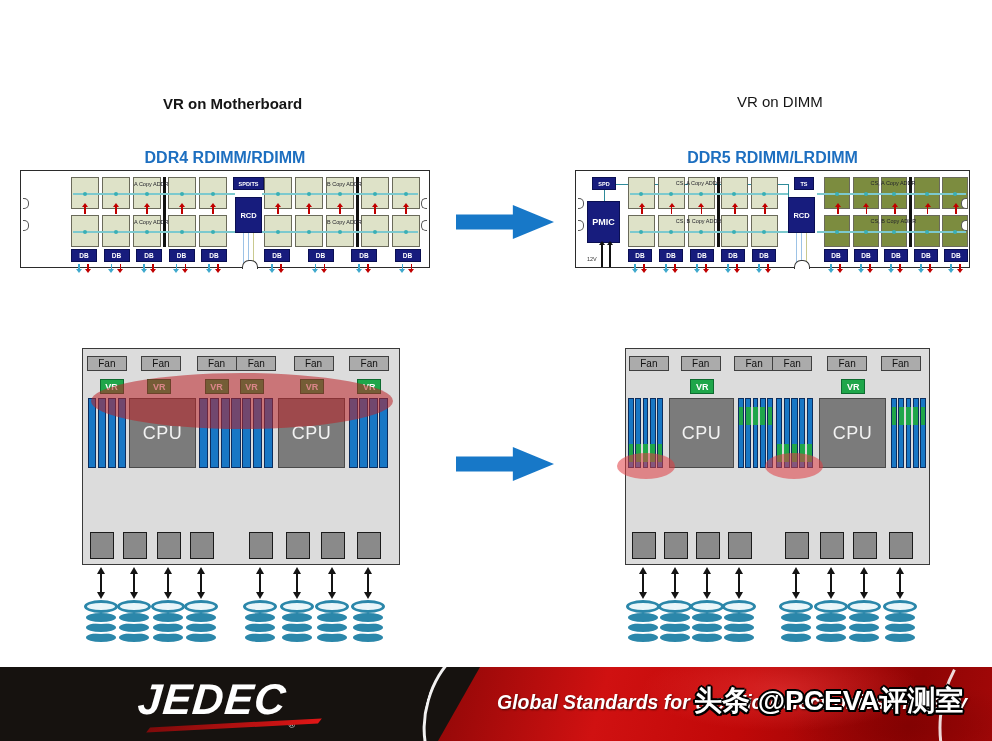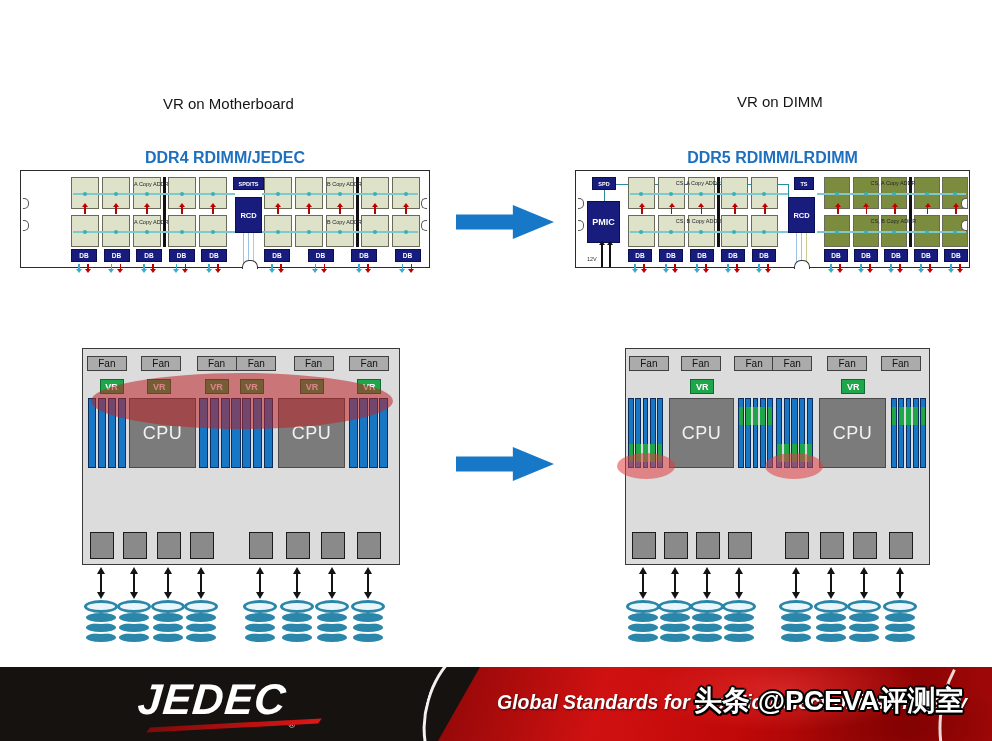--- a/index.html
+++ b/index.html
@@ -2,21 +2,21 @@
 <html><head>
 <meta charset="utf-8">
 <style>
   html,body{margin:0;padding:0;background:#888;}
   .slide{position:relative;width:992px;height:741px;background:#ffffff;overflow:hidden;
          font-family:"Liberation Sans",sans-serif;}
   .title{position:absolute;top:8px;left:0;width:100%;text-align:center;
          font-weight:bold;font-size:38px;letter-spacing:-0.5px;color:#B32026;
          text-shadow:1.5px 2px 2px rgba(90,90,90,.45);}
   .vr-note{position:absolute;font-size:15px;color:#151515;}
-  #note-left{left:163px;top:95px;}
+  #note-left{left:163px;top:95px;font-weight:bold;}
   #note-right{left:737px;top:93px;}
   .dimm-heading{position:absolute;font-weight:bold;font-size:16px;color:#1D6FC0;text-align:center;}
   #dimm4-heading{left:20px;top:149px;width:410px;}
   #dimm5-heading{left:575px;top:149px;width:395px;}
   .server-heading{position:absolute;font-weight:bold;font-size:17px;color:#1D6FC0;text-align:center;}
   #server4-heading{left:82px;top:325px;width:318px;}
   #server5-heading{left:625px;top:325px;width:305px;}
   .dimm-board{position:absolute;background:#fff;border:1.3px solid #2b2b2b;box-sizing:border-box;}
   #dimm4{left:20px;top:170px;width:410px;height:98px;}
   #dimm5{left:575px;top:170px;width:395px;height:98px;}
@@ -62,21 +62,21 @@
      text-shadow:2px 0 0 #000,-2px 0 0 #000,0 2px 0 #000,0 -2px 0 #000,
                  1.5px 1.5px 0 #000,-1.5px -1.5px 0 #000,1.5px -1.5px 0 #000,-1.5px 1.5px 0 #000;}
 </style>
 </head>
 <body>
 
 <div class="slide">
   <div class="vr-note" id="note-left">VR on Motherboard</div>
   <div class="vr-note" id="note-right">VR on DIMM</div>
 
-  <div class="dimm-heading" id="dimm4-heading">DDR4 RDIMM/JEDEC</div>
+  <div class="dimm-heading" id="dimm4-heading">DDR4 RDIMM/RDIMM</div>
   <div class="dimm-heading" id="dimm5-heading">DDR5 RDIMM/LRDIMM</div>
   <div class="dimm-board" id="dimm4">
       <div style="position: absolute; left: 50px; top: 6px; width: 28px; height: 32px; background: rgb(222, 226, 200); border: 1px solid rgb(106, 106, 90); box-sizing: border-box;"></div>
       <div style="position: absolute; left: 50px; top: 44px; width: 28px; height: 32px; background: rgb(222, 226, 200); border: 1px solid rgb(106, 106, 90); box-sizing: border-box;"></div>
       <div style="position: absolute; left: 81px; top: 6px; width: 28px; height: 32px; background: rgb(222, 226, 200); border: 1px solid rgb(106, 106, 90); box-sizing: border-box;"></div>
       <div style="position: absolute; left: 81px; top: 44px; width: 28px; height: 32px; background: rgb(222, 226, 200); border: 1px solid rgb(106, 106, 90); box-sizing: border-box;"></div>
       <div style="position: absolute; left: 112px; top: 6px; width: 28px; height: 32px; background: rgb(222, 226, 200); border: 1px solid rgb(106, 106, 90); box-sizing: border-box;"></div>
       <div style="position: absolute; left: 112px; top: 44px; width: 28px; height: 32px; background: rgb(222, 226, 200); border: 1px solid rgb(106, 106, 90); box-sizing: border-box;"></div>
       <div style="position: absolute; left: 147px; top: 6px; width: 28px; height: 32px; background: rgb(222, 226, 200); border: 1px solid rgb(106, 106, 90); box-sizing: border-box;"></div>
       <div style="position: absolute; left: 147px; top: 44px; width: 28px; height: 32px; background: rgb(222, 226, 200); border: 1px solid rgb(106, 106, 90); box-sizing: border-box;"></div>

